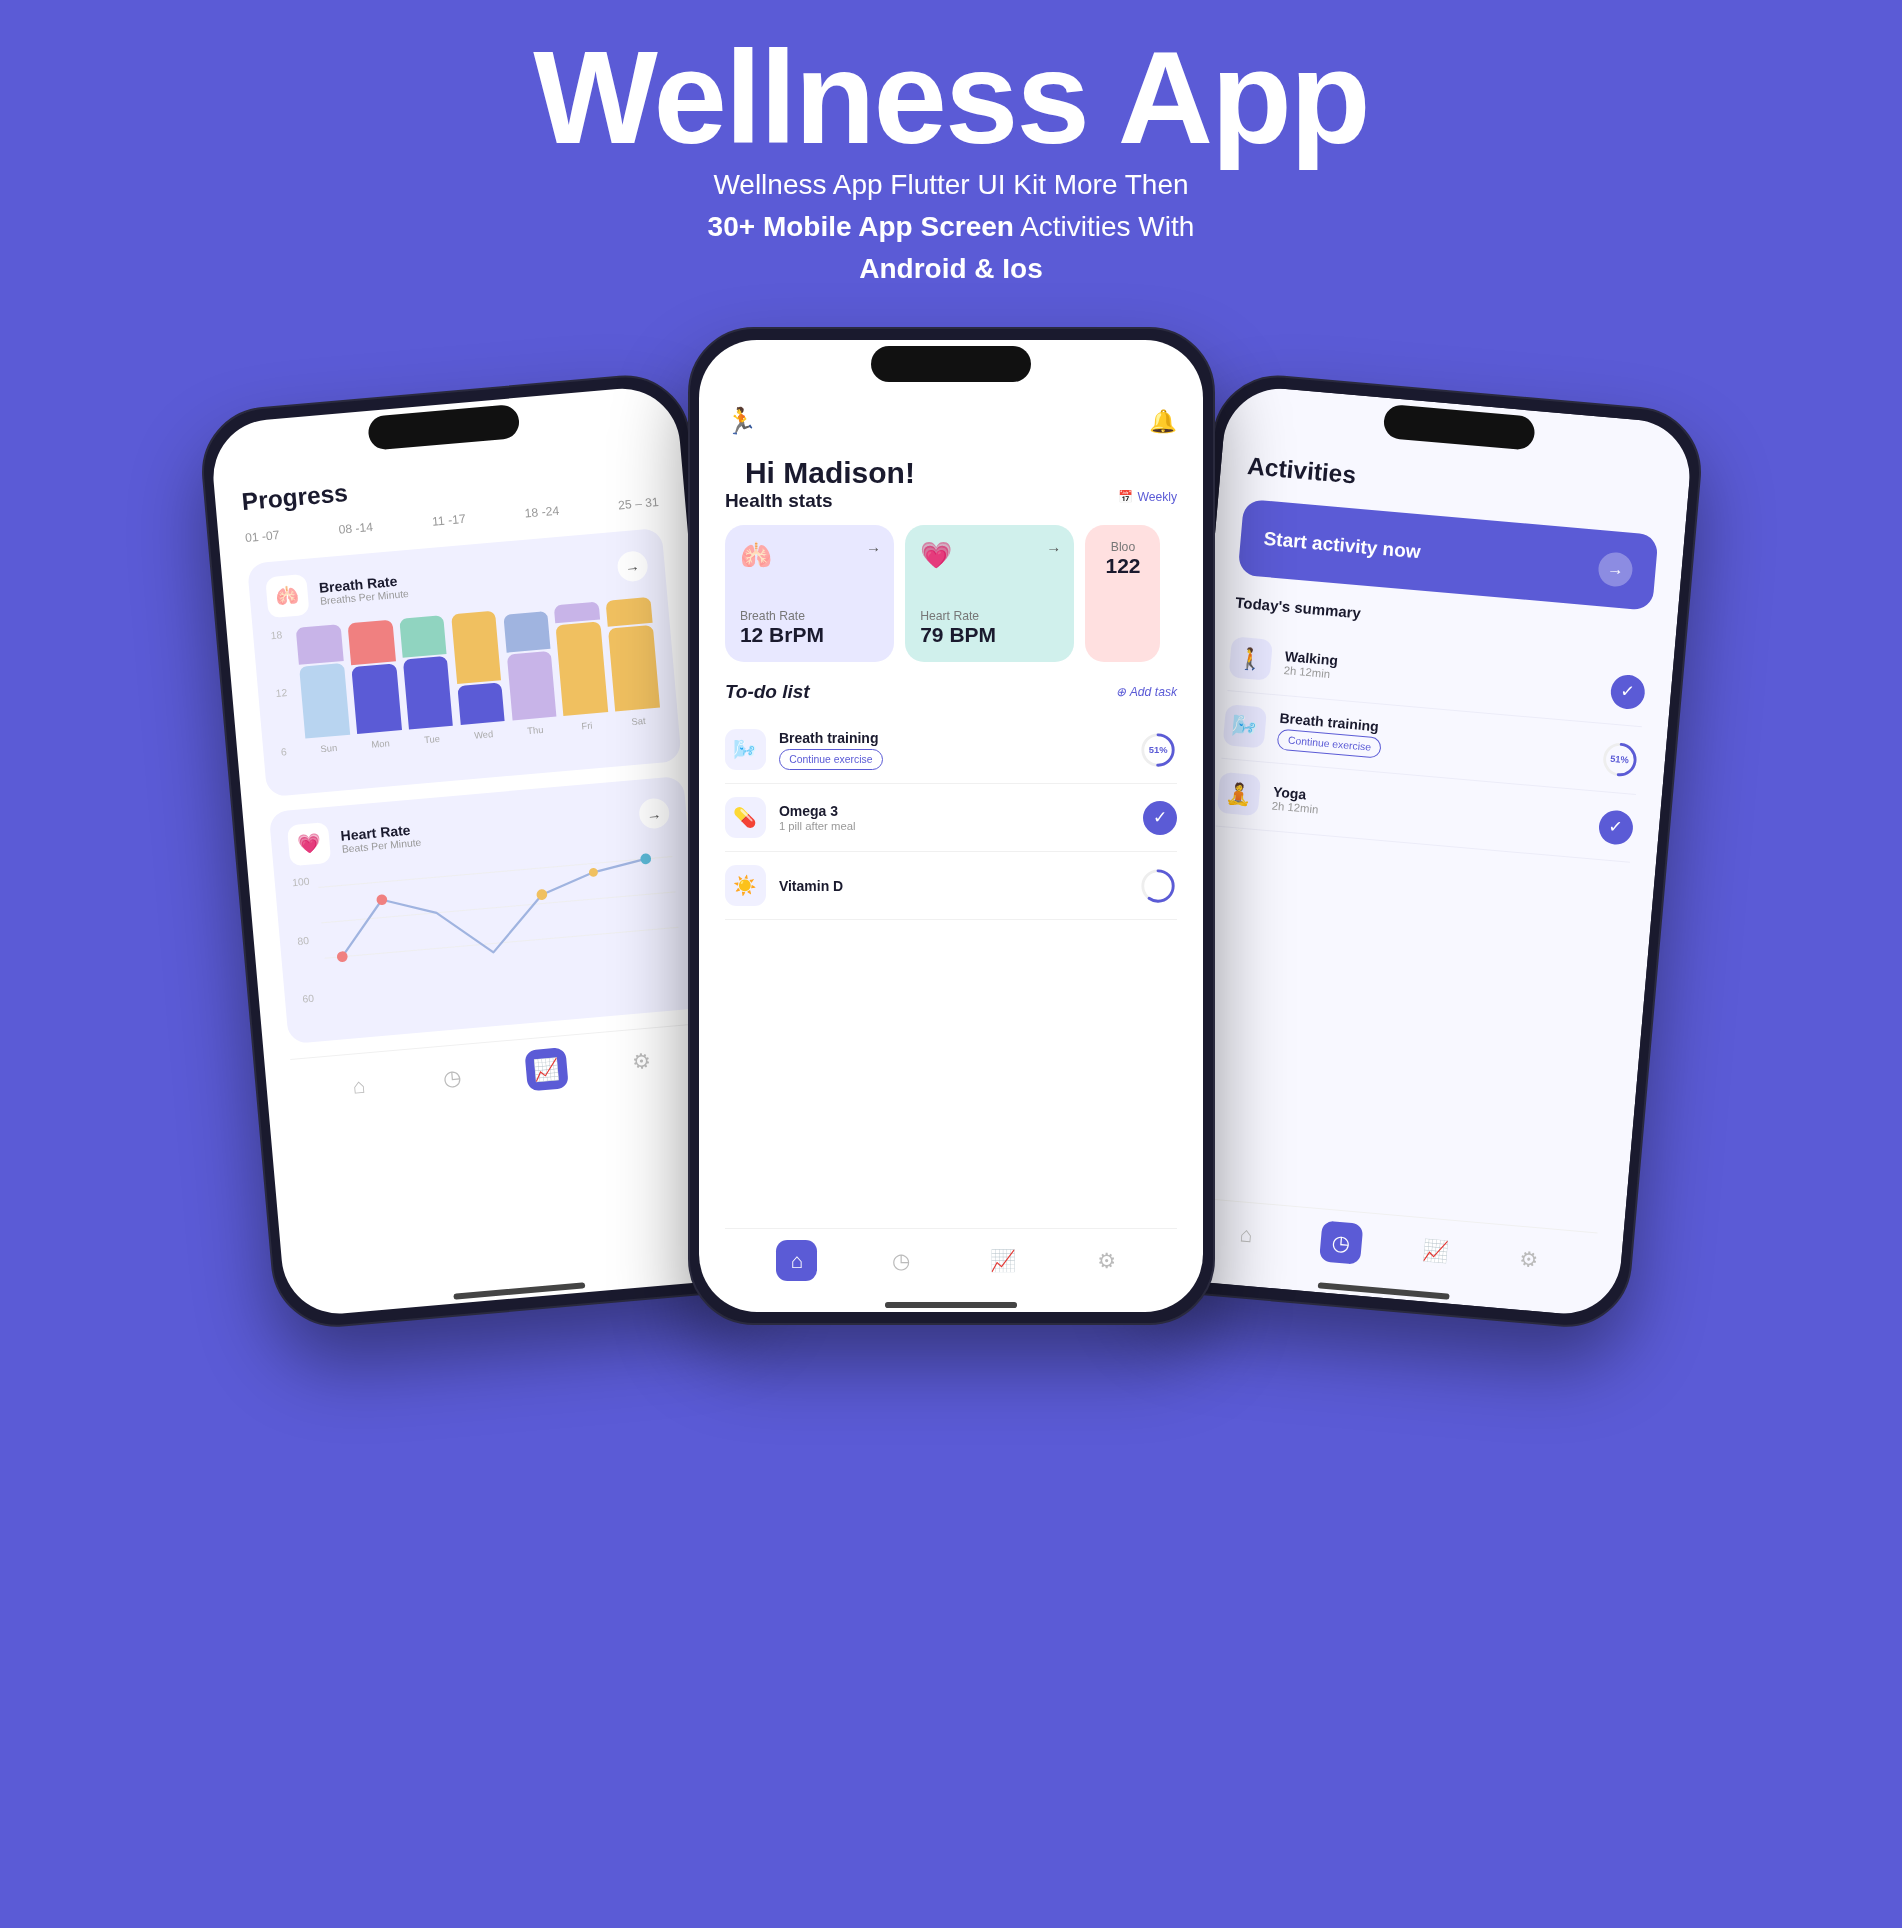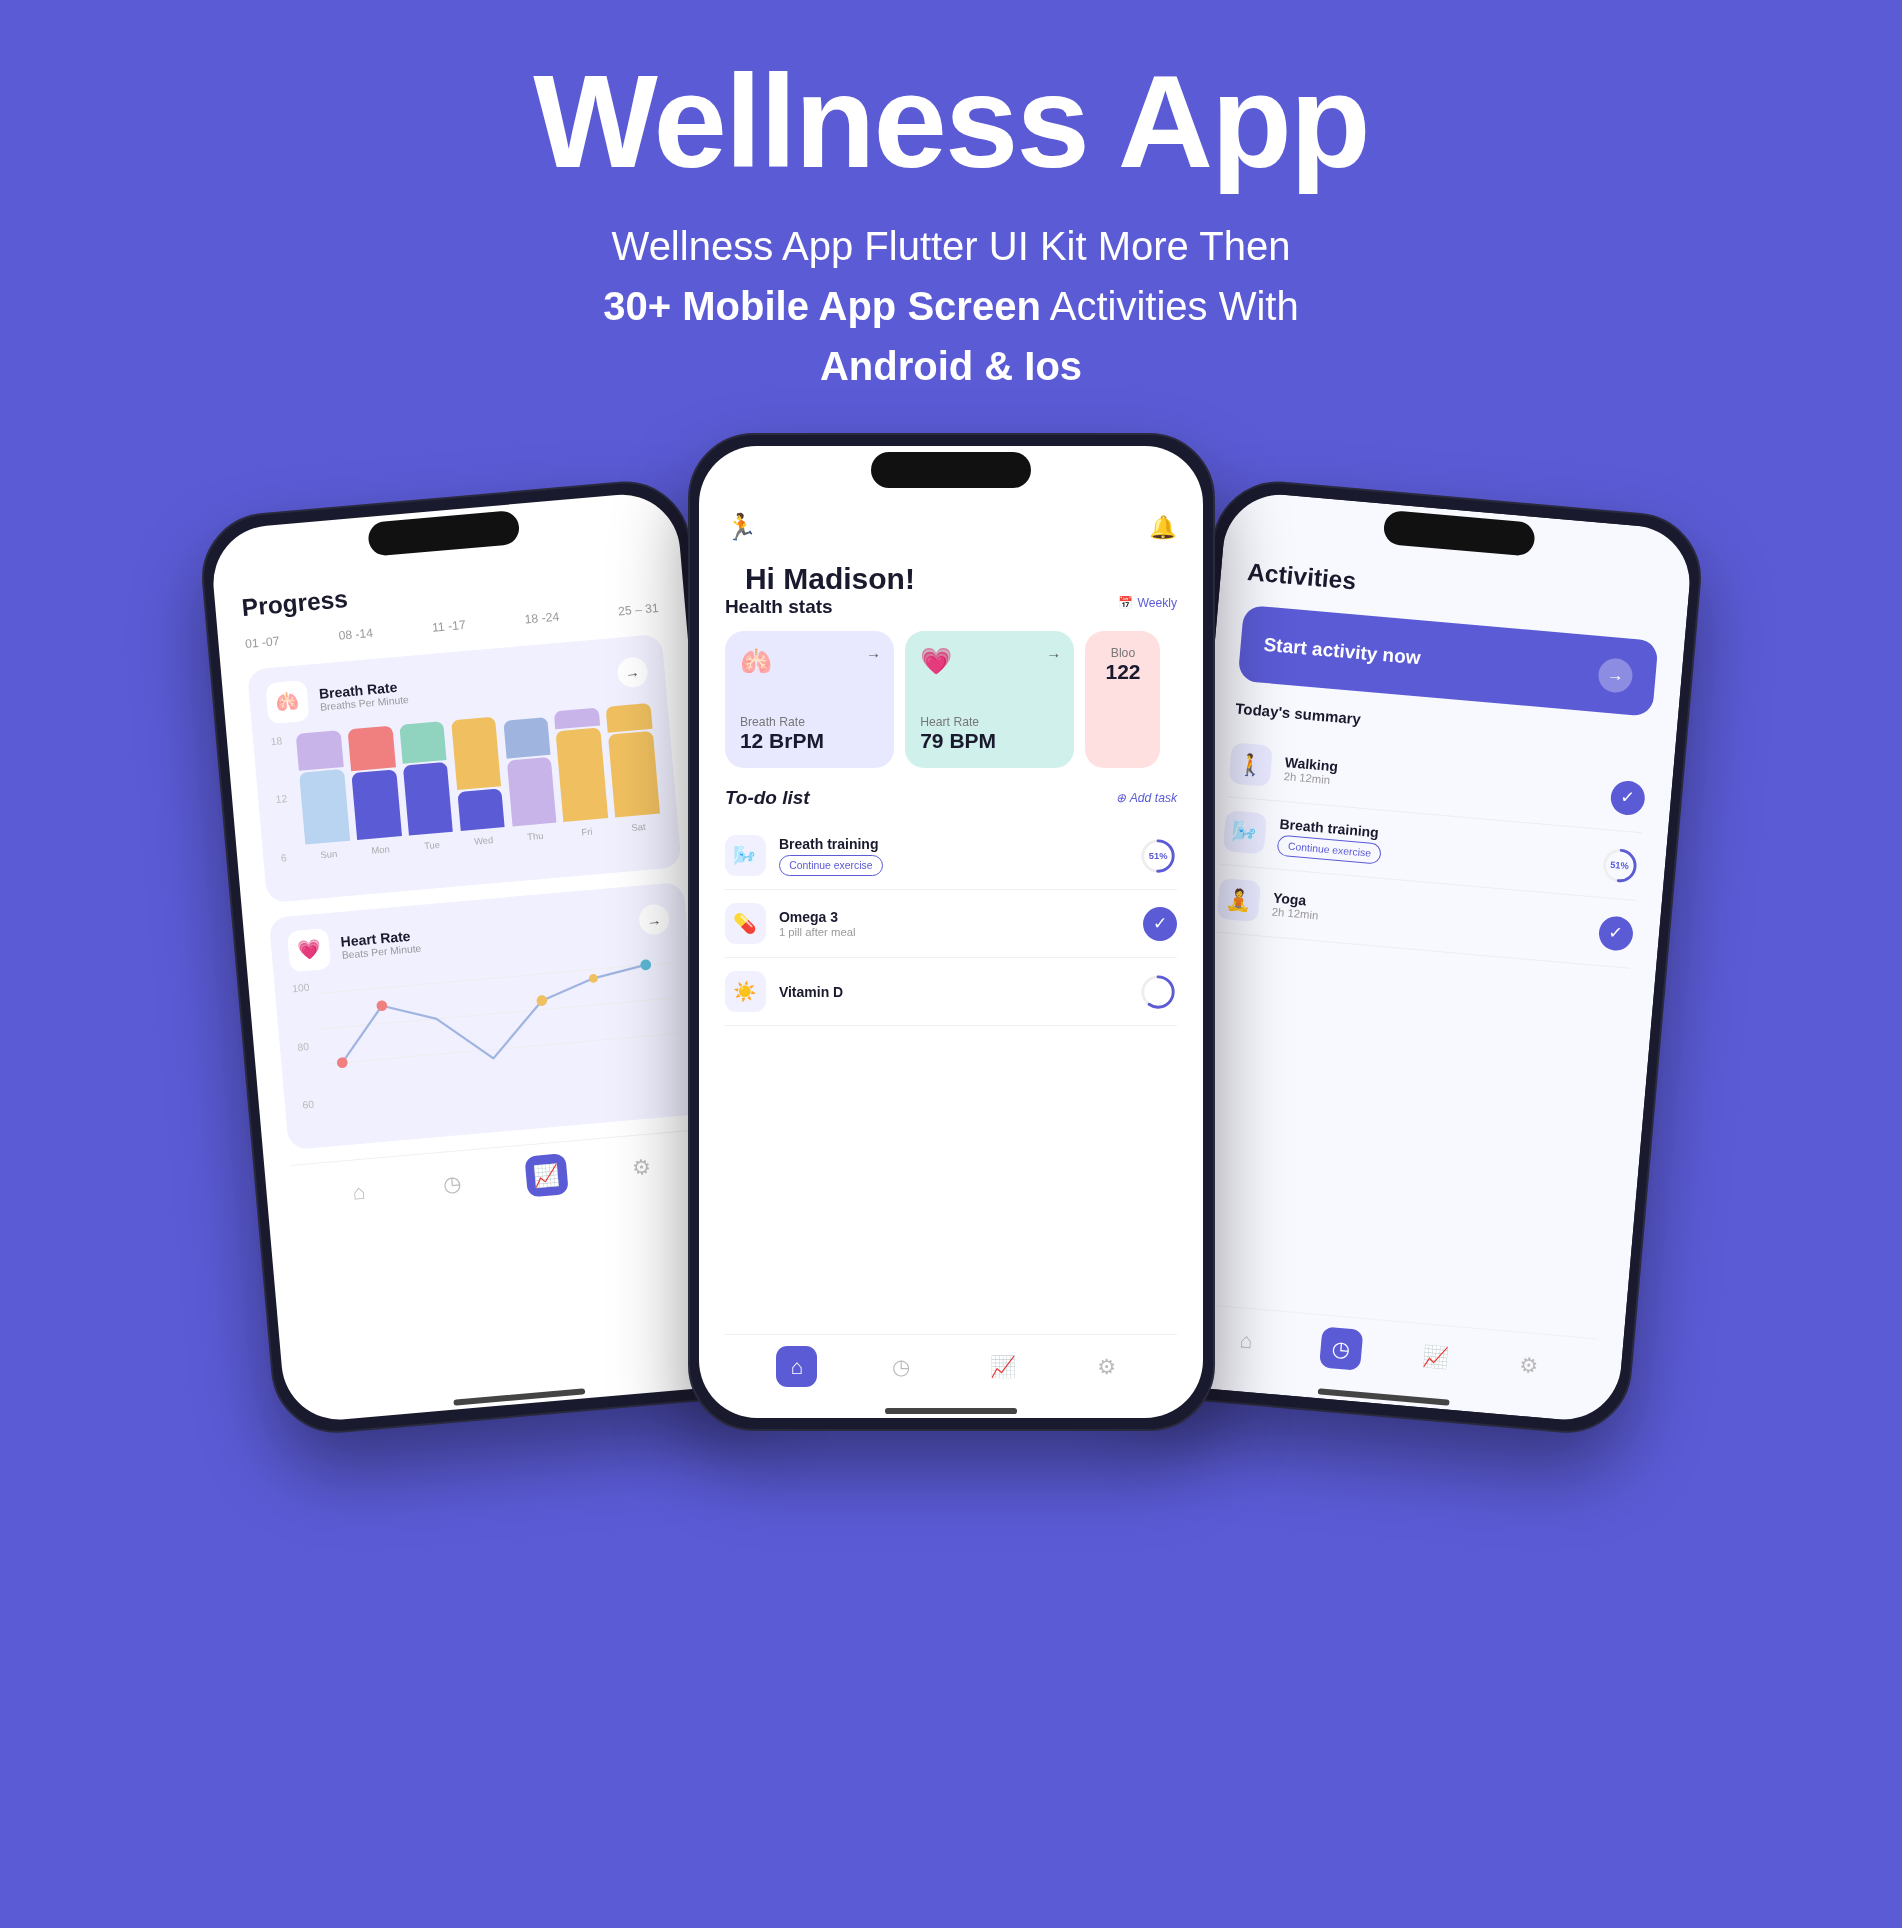--- a/index.html
+++ b/index.html
@@ -10,32 +10,31 @@
       font-family: -apple-system, BlinkMacSystemFont, 'Segoe UI', sans-serif;
       overflow: hidden;
       display: flex;
       flex-direction: column;
       align-items: center;
     }
 
     
     .header {
       text-align: center;
-      padding-top: 56px;
+      padding-top: 32px;
       color: white;
     }
     .header-title {
       font-size: 132px;
       font-weight: 900;
       letter-spacing: -1.9px;
       line-height: 1;
     }
     .header-subtitle {
-      margin-top: 28px;
-      font-size: 40px;
+      font-size: 28px;
       font-weight: 400;
       line-height: 1.5;
       text-align: center;
     }
     .header-subtitle strong {
       font-weight: 800;
     }
 
     
     .phones-container {

